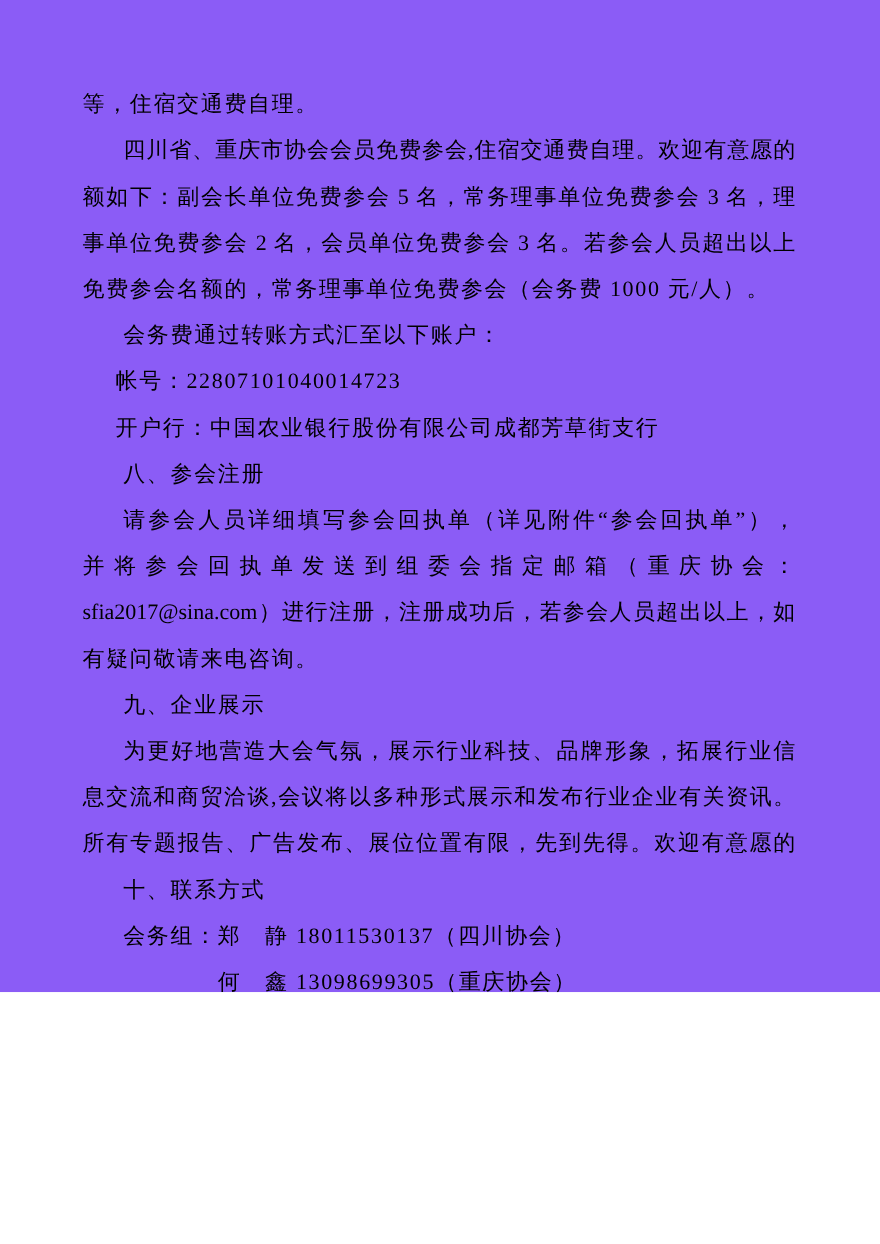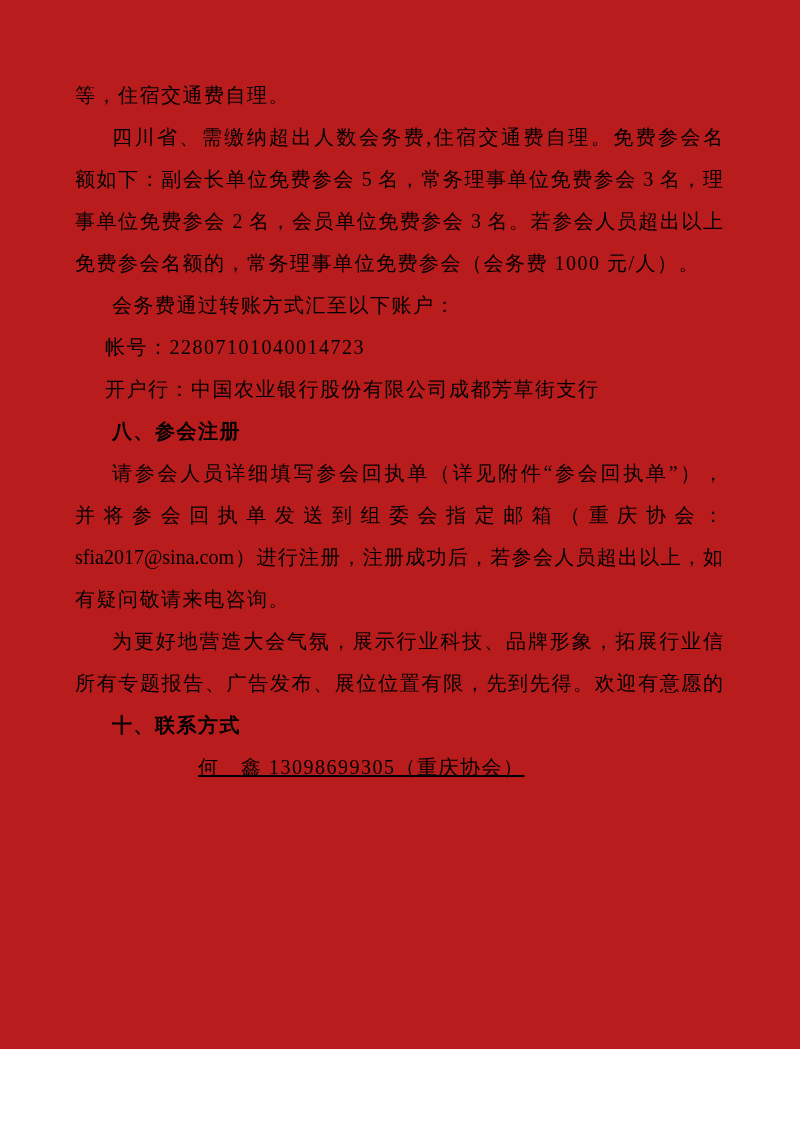--- a/index.html
+++ b/index.html
@@ -1,20 +1,20 @@
 <!DOCTYPE html>
 <html><head>
 <meta charset="utf-8">
 <style>
   html, body { margin: 0; padding: 0; background: #ffffff; }
   .page {
     position: relative;
     width: 800px;
-    height: 1049px;
-    background: #b91c1c;
+    height: 902px;
+    background: #8b5cf6;
     color: #000000;
     font-family: "Liberation Serif", "DejaVu Serif", serif;
     overflow: hidden;
   }
   .doc {
     position: absolute;
     left: 75px;
     top: 74px;
     width: 648px;
   }
@@ -29,59 +29,62 @@
   }
   .fill {
     white-space: normal;
     letter-spacing: 0;
     text-align: justify;
     text-align-last: justify;
     text-justify: inter-character;
   }
   .ind  { text-indent: 37px; }
   .ind-b { text-indent: 30px; }
-  .ind-name { text-indent: 123px; text-decoration: underline; }
-  .hd   { font-weight: 700; }
+  .ind-name { text-indent: 123px; }
+  .hd   { font-weight: 400; }
   .page-number {
     position: absolute;
     top: 1044px;
     left: 0;
     width: 800px;
     height: 42px;
     line-height: 42px;
     text-align: center;
     font-size: 17px;
     letter-spacing: 1px;
   }
 </style>
 </head>
 <body>
 
 <div class="page">
   <div class="doc">
 
     <p class="ln">等，住宿交通费自理。</p>
 
-    <p class="ln fill ind">四川省、需缴纳超出人数会务费,住宿交通费自理。免费参会名</p>
+    <p class="ln fill ind">四川省、重庆市协会会员免费参会,住宿交通费自理。欢迎有意愿的</p>
     <p class="ln fill">额如下：副会长单位免费参会 5 名，常务理事单位免费参会 3 名，理</p>
     <p class="ln fill">事单位免费参会 2 名，会员单位免费参会 3 名。若参会人员超出以上</p>
     <p class="ln">免费参会名额的，常务理事单位免费参会（会务费 1000 元/人）。</p>
 
     <p class="ln ind">会务费通过转账方式汇至以下账户：</p>
     <p class="ln ind-b">帐号：22807101040014723</p>
     <p class="ln ind-b">开户行：中国农业银行股份有限公司成都芳草街支行</p>
 
     <p class="ln ind hd">八、参会注册</p>
     <p class="ln fill ind">请参会人员详细填写参会回执单（详见附件“参会回执单”），</p>
     <p class="ln fill">并将参会回执单发送到组委会指定邮箱（重庆协会：</p>
     <p class="ln fill">sfia2017@sina.com）进行注册，注册成功后，若参会人员超出以上，如</p>
     <p class="ln">有疑问敬请来电咨询。</p>
 
+    <p class="ln ind hd">九、企业展示</p>
     <p class="ln fill ind">为更好地营造大会气氛，展示行业科技、品牌形象，拓展行业信</p>
+    <p class="ln fill">息交流和商贸洽谈,会议将以多种形式展示和发布行业企业有关资讯。</p>
     <p class="ln fill">所有专题报告、广告发布、展位位置有限，先到先得。欢迎有意愿的</p>
 
     <p class="ln ind hd">十、联系方式</p>
+    <p class="ln ind">会务组：郑　静 18011530137（四川协会）</p>
     <p class="ln ind-name">何　鑫 13098699305（重庆协会）</p>
 
   </div>
 
   <div class="page-number">–5–</div>
 </div>
 
 </body></html>

